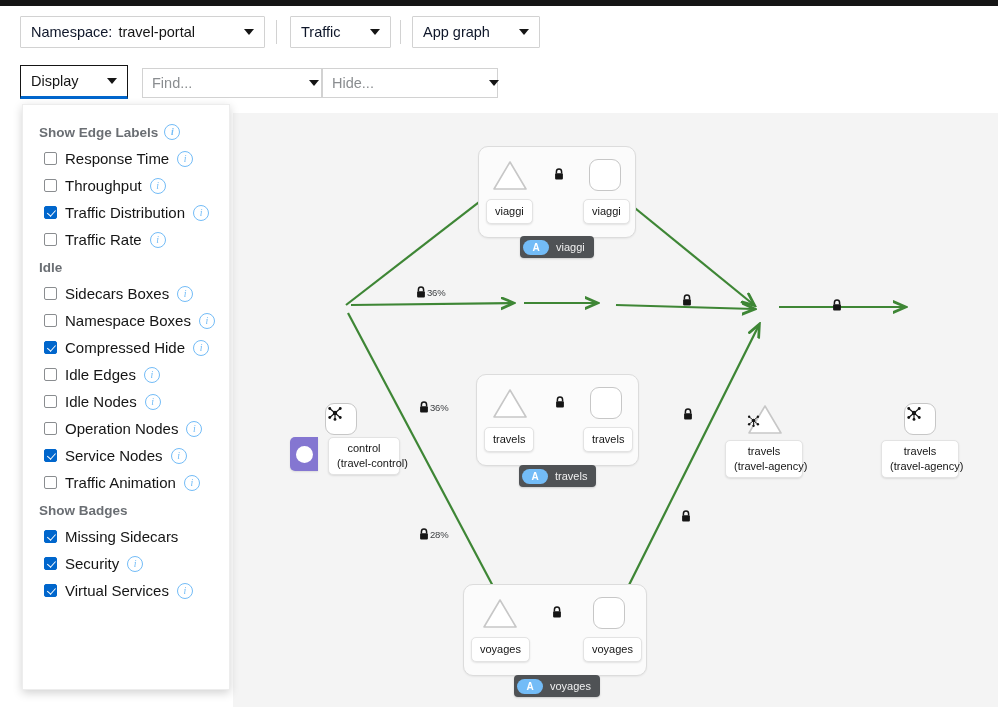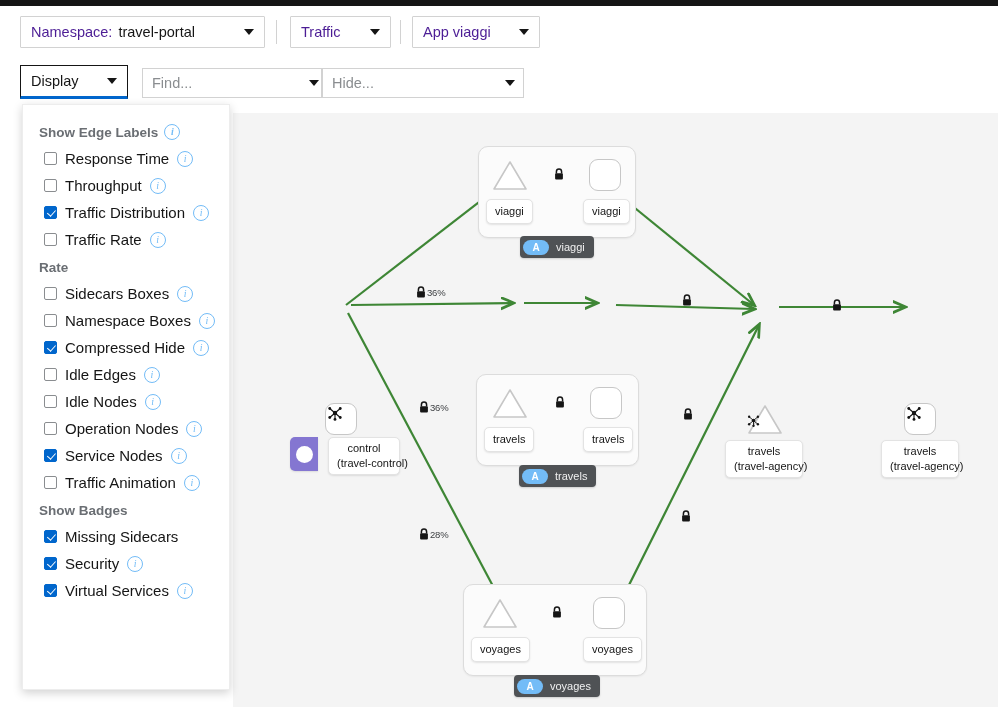--- a/index.html
+++ b/index.html
@@ -17,21 +17,21 @@
   
   .toolbar1 { position:absolute; left:0; top:6px; width:998px; height:52px; background:#fff; }
   .tb-select {
     position:absolute; box-sizing:border-box;
     border:1px solid #d2d2d2; background:#fff;
     height:32px; border-radius:1px;
     display:flex; align-items:center;
     padding:0 10px; font-size:14.5px; color:#151515;
     white-space:nowrap;
   }
-  .tb-select .lbl { color:#4c1d95; }
+  .tb-select .lbl { color:#0f172a; }
   .tb-select .val { color:#151515; margin-left:6px; }
   .caret {
     width:0; height:0; margin-left:12px;
     border-left:5px solid transparent;
     border-right:5px solid transparent;
     border-top:6px solid #151515;
   }
   .divider { position:absolute; width:1px; background:#d2d2d2; }
 
   
@@ -43,21 +43,21 @@
     border-bottom:3px solid #06c;
     display:flex; align-items:center; padding:0 10px;
     font-size:14.5px; color:#151515;
   }
   .find-box, .hide-box {
     position:absolute; top:10px; height:30px; box-sizing:border-box;
     border:1px solid #d2d2d2; background:#fff;
     display:flex; align-items:center;
   }
   .find-box { left:142px; width:180px; }
-  .hide-box { left:322px; width:202px; }
+  .hide-box { left:322px; width:176px; }
   .typeahead-input {
     border:none; outline:none; background:transparent;
     font-size:14.5px; color:#6a6e73; padding:0 9px;
     width:148px; height:26px; font-family:"Liberation Sans", sans-serif;
   }
   .typeahead-input::placeholder { color:#8a8d90; }
   .ta-caret {
     width:0;height:0;margin-left:auto;margin-right:8px;
     border-left:5px solid transparent;border-right:5px solid transparent;
     border-top:6px solid #151515;
@@ -188,21 +188,21 @@
     <div class="divider" style="left:276px; top:14px; height:24px;"></div>
 
     <div class="tb-select" style="left:290px; top:10px; width:101px;">
       <span class="lbl">Traffic</span>
       <span class="caret" style="margin-left:auto;"></span>
     </div>
 
     <div class="divider" style="left:400px; top:14px; height:24px;"></div>
 
     <div class="tb-select" style="left:412px; top:10px; width:128px;">
-      <span class="lbl">App viaggi</span>
+      <span class="lbl">App graph</span>
       <span class="caret" style="margin-left:auto;"></span>
     </div>
   </div>
 
   <div class="toolbar2">
     <div class="display-btn">
       <span>Display</span>
       <span class="caret" style="margin-left:auto;"></span>
     </div>
 
@@ -238,21 +238,21 @@
         <span class="cb on"></span>
         <span class="dd-label">Traffic Distribution</span>
         <span class="info-ico">i</span>
       </div>
       <div class="dd-item">
         <span class="cb"></span>
         <span class="dd-label">Traffic Rate</span>
         <span class="info-ico">i</span>
       </div>
       <div class="dd-group">
-        <span>Rate</span>
+        <span>Idle</span>
       </div>
       <div class="dd-item">
         <span class="cb"></span>
         <span class="dd-label">Sidecars Boxes</span>
         <span class="info-ico">i</span>
       </div>
       <div class="dd-item">
         <span class="cb"></span>
         <span class="dd-label">Namespace Boxes</span>
         <span class="info-ico">i</span>

